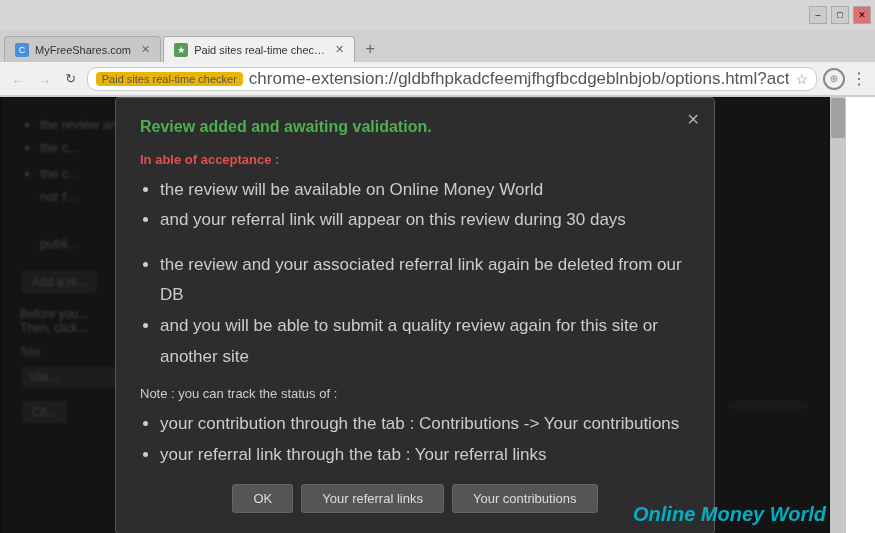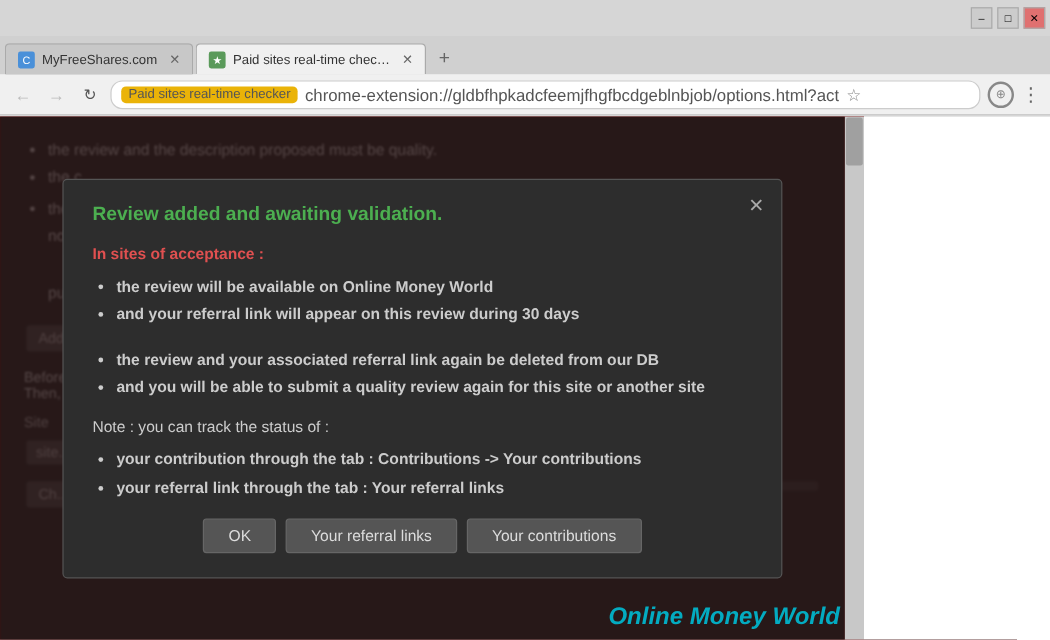--- a/index.html
+++ b/index.html
@@ -170,21 +170,21 @@
       background: #eab308;
       color: #555;
       padding: 1px 6px;
       border-radius: 4px;
       font-size: 11px;
       white-space: nowrap;
     }
 
     .url-text {
       color: #555;
-      font-size: 14px;
+      font-size: 17px;
       overflow: hidden;
       white-space: nowrap;
       text-overflow: ellipsis;
     }
 
     .star-btn {
       color: #888;
       font-size: 14px;
     }
 
@@ -208,23 +208,23 @@
 
     .menu-btn {
       font-size: 16px;
       color: #666;
       cursor: pointer;
     }
 
     
     .page-area {
       position: relative;
-      width: 720px;
+      width: 846px;
       height: 437px;
-      background: #7f1d1d;
+      background: #000000;
       overflow: hidden;
     }
 
     
     .bg-content {
       position: absolute;
       top: 0;
       left: 0;
       right: 16px;
       bottom: 0;
@@ -338,23 +338,22 @@
     }
 
     .modal ul {
       padding-left: 20px;
       margin-bottom: 14px;
       line-height: 1.8;
       list-style: disc;
     }
 
     .modal li {
-      font-size: 13px;
+      font-size: 17px;
       color: #ccc;
-      font-weight: bold;
     }
 
     .note-text {
       font-size: 13px;
       color: #ccc;
       margin-bottom: 8px;
     }
 
     .modal-footer {
       display: flex;
@@ -458,21 +457,21 @@
   <div class="scrollbar">
     <div class="scrollbar-thumb"></div>
   </div>
 
   <div class="modal-overlay">
     <div class="modal">
 
       <div class="modal-title">Review added and awaiting validation.</div>
       <div class="modal-close">✕</div>
 
-      <div class="section-label">In sites of acceptance :</div>
+      <div class="section-label">In able of acceptance :</div>
       <ul>
         <li>the review will be available on Online Money World</li>
         <li>and your referral link will appear on this review during 30 days</li>
       </ul>
 
       <ul>
         <li>the review and your associated referral link again be deleted from our DB</li>
         <li>and you will be able to submit a quality review again for this site or another site</li>
       </ul>
 

